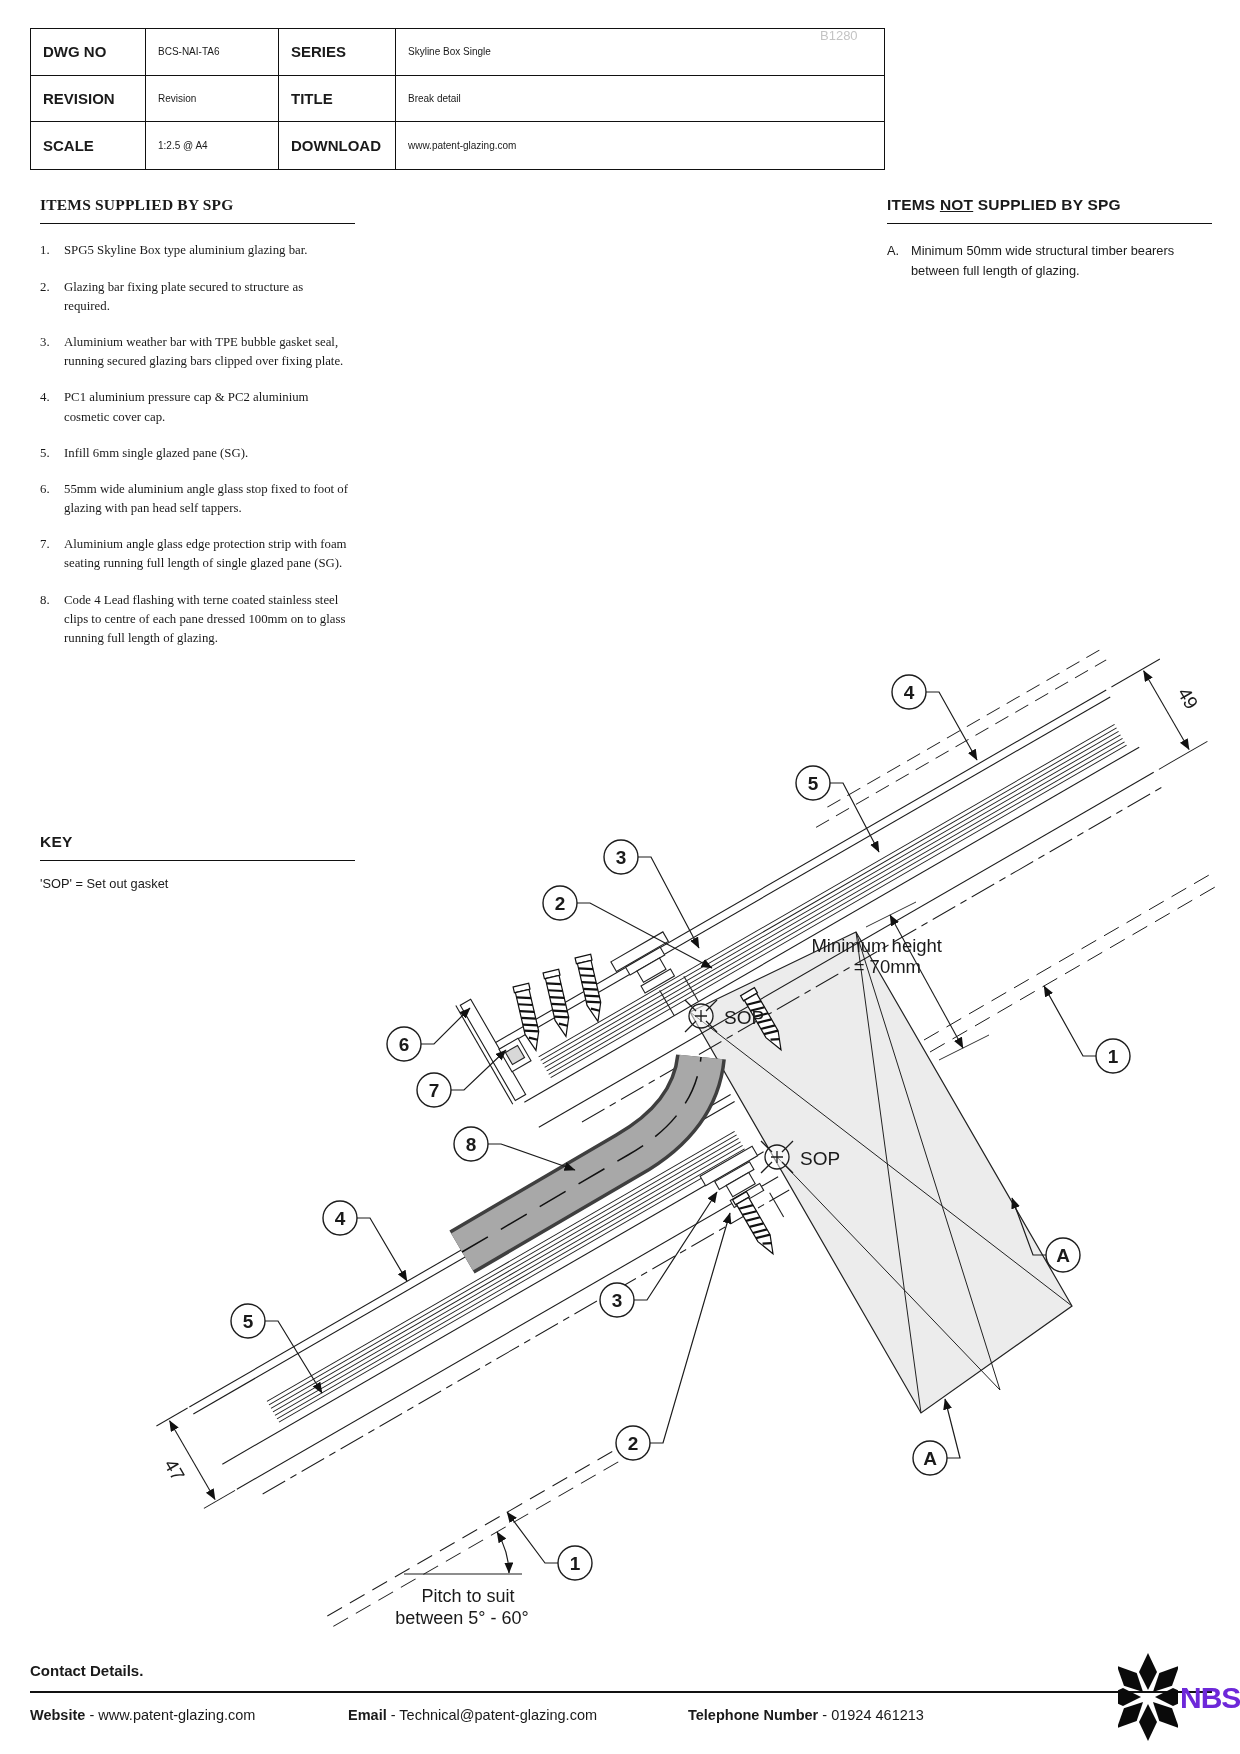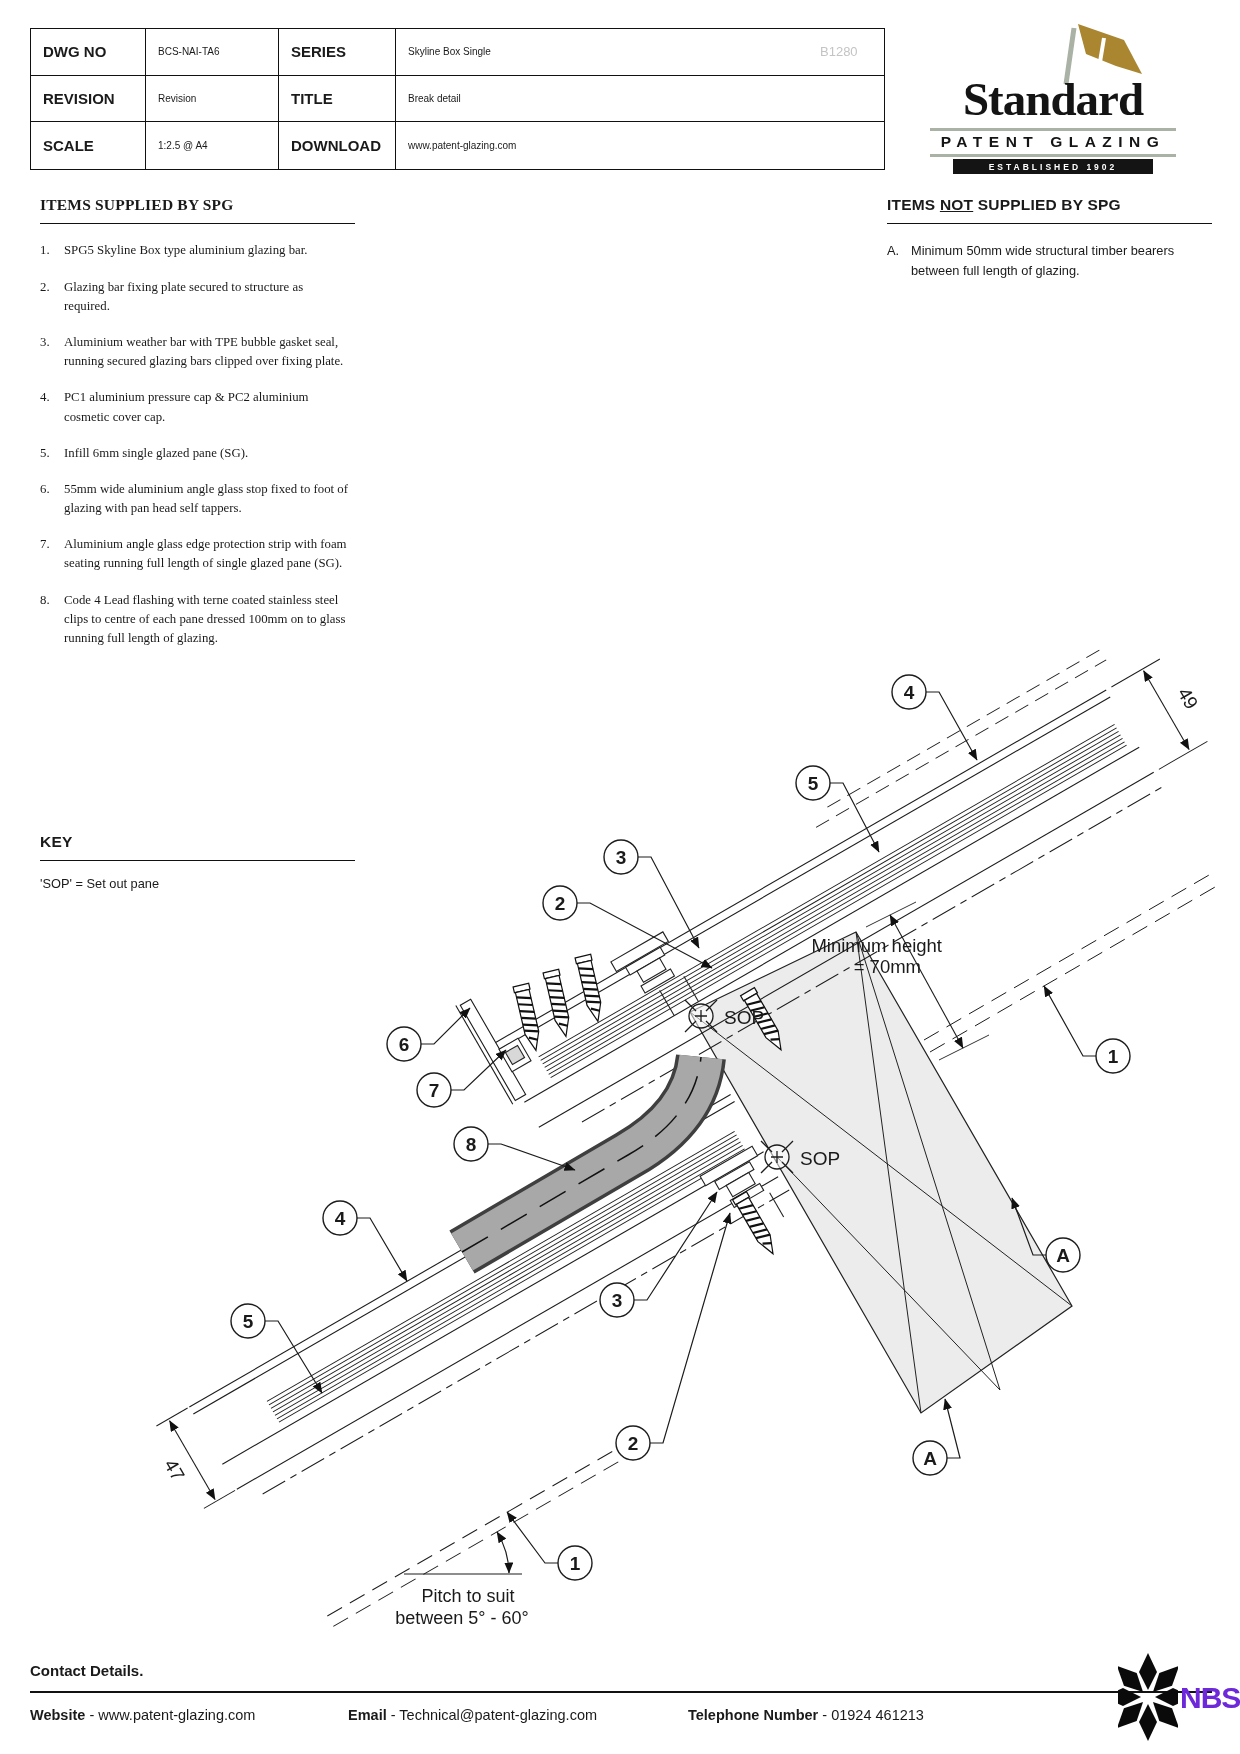--- a/index.html
+++ b/index.html
@@ -6,21 +6,21 @@
   .page{position:relative;width:1240px;height:1754px;background:#fff;overflow:hidden;
         font-family:"Liberation Sans", sans-serif;color:#1a1a1a;}
   
   .hdr-table{position:absolute;left:30px;top:28px;width:853px;border:1.6px solid #111;
              display:grid;grid-template-columns:115px 133px 117px 488px;grid-auto-rows:46.5px;}
   .hdr-cell{border-right:1.2px solid #111;border-bottom:1.2px solid #111;
             display:flex;align-items:center;padding:0 12px;font-size:10px;white-space:nowrap;overflow:hidden;}
   .hdr-cell.lbl{font-weight:bold;font-size:15px;}
   .hdr-cell:nth-child(4n){border-right:none;}
   .hdr-cell:nth-last-child(-n+4){border-bottom:none;}
-  .watermark{position:absolute;left:820px;top:44px;font-size:13px;color:#c4c4c4;}
+  .watermark{position:absolute;left:820px;top:28px;font-size:13px;color:#c4c4c4;}
   
   .logo{position:absolute;left:928px;top:18px;width:250px;height:150px;}
   .logo .name{position:absolute;left:0;top:58px;width:250px;text-align:center;
               font-family:"Liberation Serif", serif;font-weight:bold;font-size:47px;
               letter-spacing:-1px;color:#141414;line-height:1;}
   .logo .rule1{position:absolute;left:2px;top:110px;width:246px;height:2.5px;background:#a9b2a4;}
   .logo .patent{position:absolute;left:0;top:115px;width:250px;text-align:center;
                 font-size:15.5px;font-weight:bold;letter-spacing:6.5px;color:#141414;}
   .logo .rule2{position:absolute;left:2px;top:136px;width:246px;height:2.5px;background:#a9b2a4;}
   .logo .estab{position:absolute;left:25px;top:141px;width:200px;height:15px;background:#141414;
@@ -69,33 +69,20 @@
     <div class="hdr-cell">Revision</div>
     <div class="hdr-cell lbl">TITLE</div>
     <div class="hdr-cell">Break detail</div>
     <div class="hdr-cell lbl">SCALE</div>
     <div class="hdr-cell">1:2.5 @ A4</div>
     <div class="hdr-cell lbl">DOWNLOAD</div>
     <div class="hdr-cell">www.patent-glazing.com</div>
   </div>
   <span class="watermark">B1280</span>
 
-  <div class="logo">
-    <svg width="250" height="150" viewBox="0 0 250 150">
-      <line x1="146" y1="10" x2="138" y2="66" stroke="#a9b2a4" stroke-width="5"></line>
-      <polygon points="150,6 196,22 214,56 188,48 158,36" fill="#a9862f"></polygon>
-      <polygon points="196,30 218,62 192,56 178,44" fill="#fff" opacity="0"></polygon>
-      <path d="M 176 20 L 172 44" stroke="#fff" stroke-width="4"></path>
-    </svg>
-    <div class="name">Standard</div>
-    <div class="rule1"></div>
-    <div class="patent">PATENT GLAZING</div>
-    <div class="rule2"></div>
-    <div class="estab">ESTABLISHED 1902</div>
-  </div>
 
   <div class="items-left">
     <div class="col-heading">ITEMS SUPPLIED BY SPG</div>
     <div class="heading-rule"></div>
     <div id="supplied-list">
         <div class="item-row">
           <span class="item-num">1.</span>
           <span class="item-text">SPG5 Skyline Box type aluminium glazing bar.</span>
         </div>
         <div class="item-row">
@@ -134,21 +121,21 @@
     <div class="heading-rule"></div>
     <div class="item-row">
       <span class="item-num">A.</span>
       <span class="item-text">Minimum 50mm wide structural timber bearers between full length of glazing.</span>
     </div>
   </div>
 
   <div class="key-block">
     <div class="col-heading">KEY</div>
     <div class="heading-rule"></div>
-    <div class="key-entry">'SOP' = Set out pane</div>
+    <div class="key-entry">'SOP' = Set out gasket</div>
   </div>
 
   <svg id="drawing-svg" class="drawing-svg" viewBox="0 0 1240 1754">
     <defs>
       <marker id="arr" markerUnits="userSpaceOnUse" markerWidth="12" markerHeight="10" refX="10.5" refY="4.5" orient="auto-start-reverse">
         <path d="M0 0 L11 4.5 L0 9 Z" fill="#111"></path>
       </marker>
       <g id="screw">
         <rect x="-8" y="-5" width="16" height="6" fill="#fff" stroke="#111" stroke-width="1.2"></rect>
         <path d="M -7 1 L 7 1 L 7 44 L 0 62 L -7 44 Z" fill="#fff" stroke="#111" stroke-width="1.2"></path>

